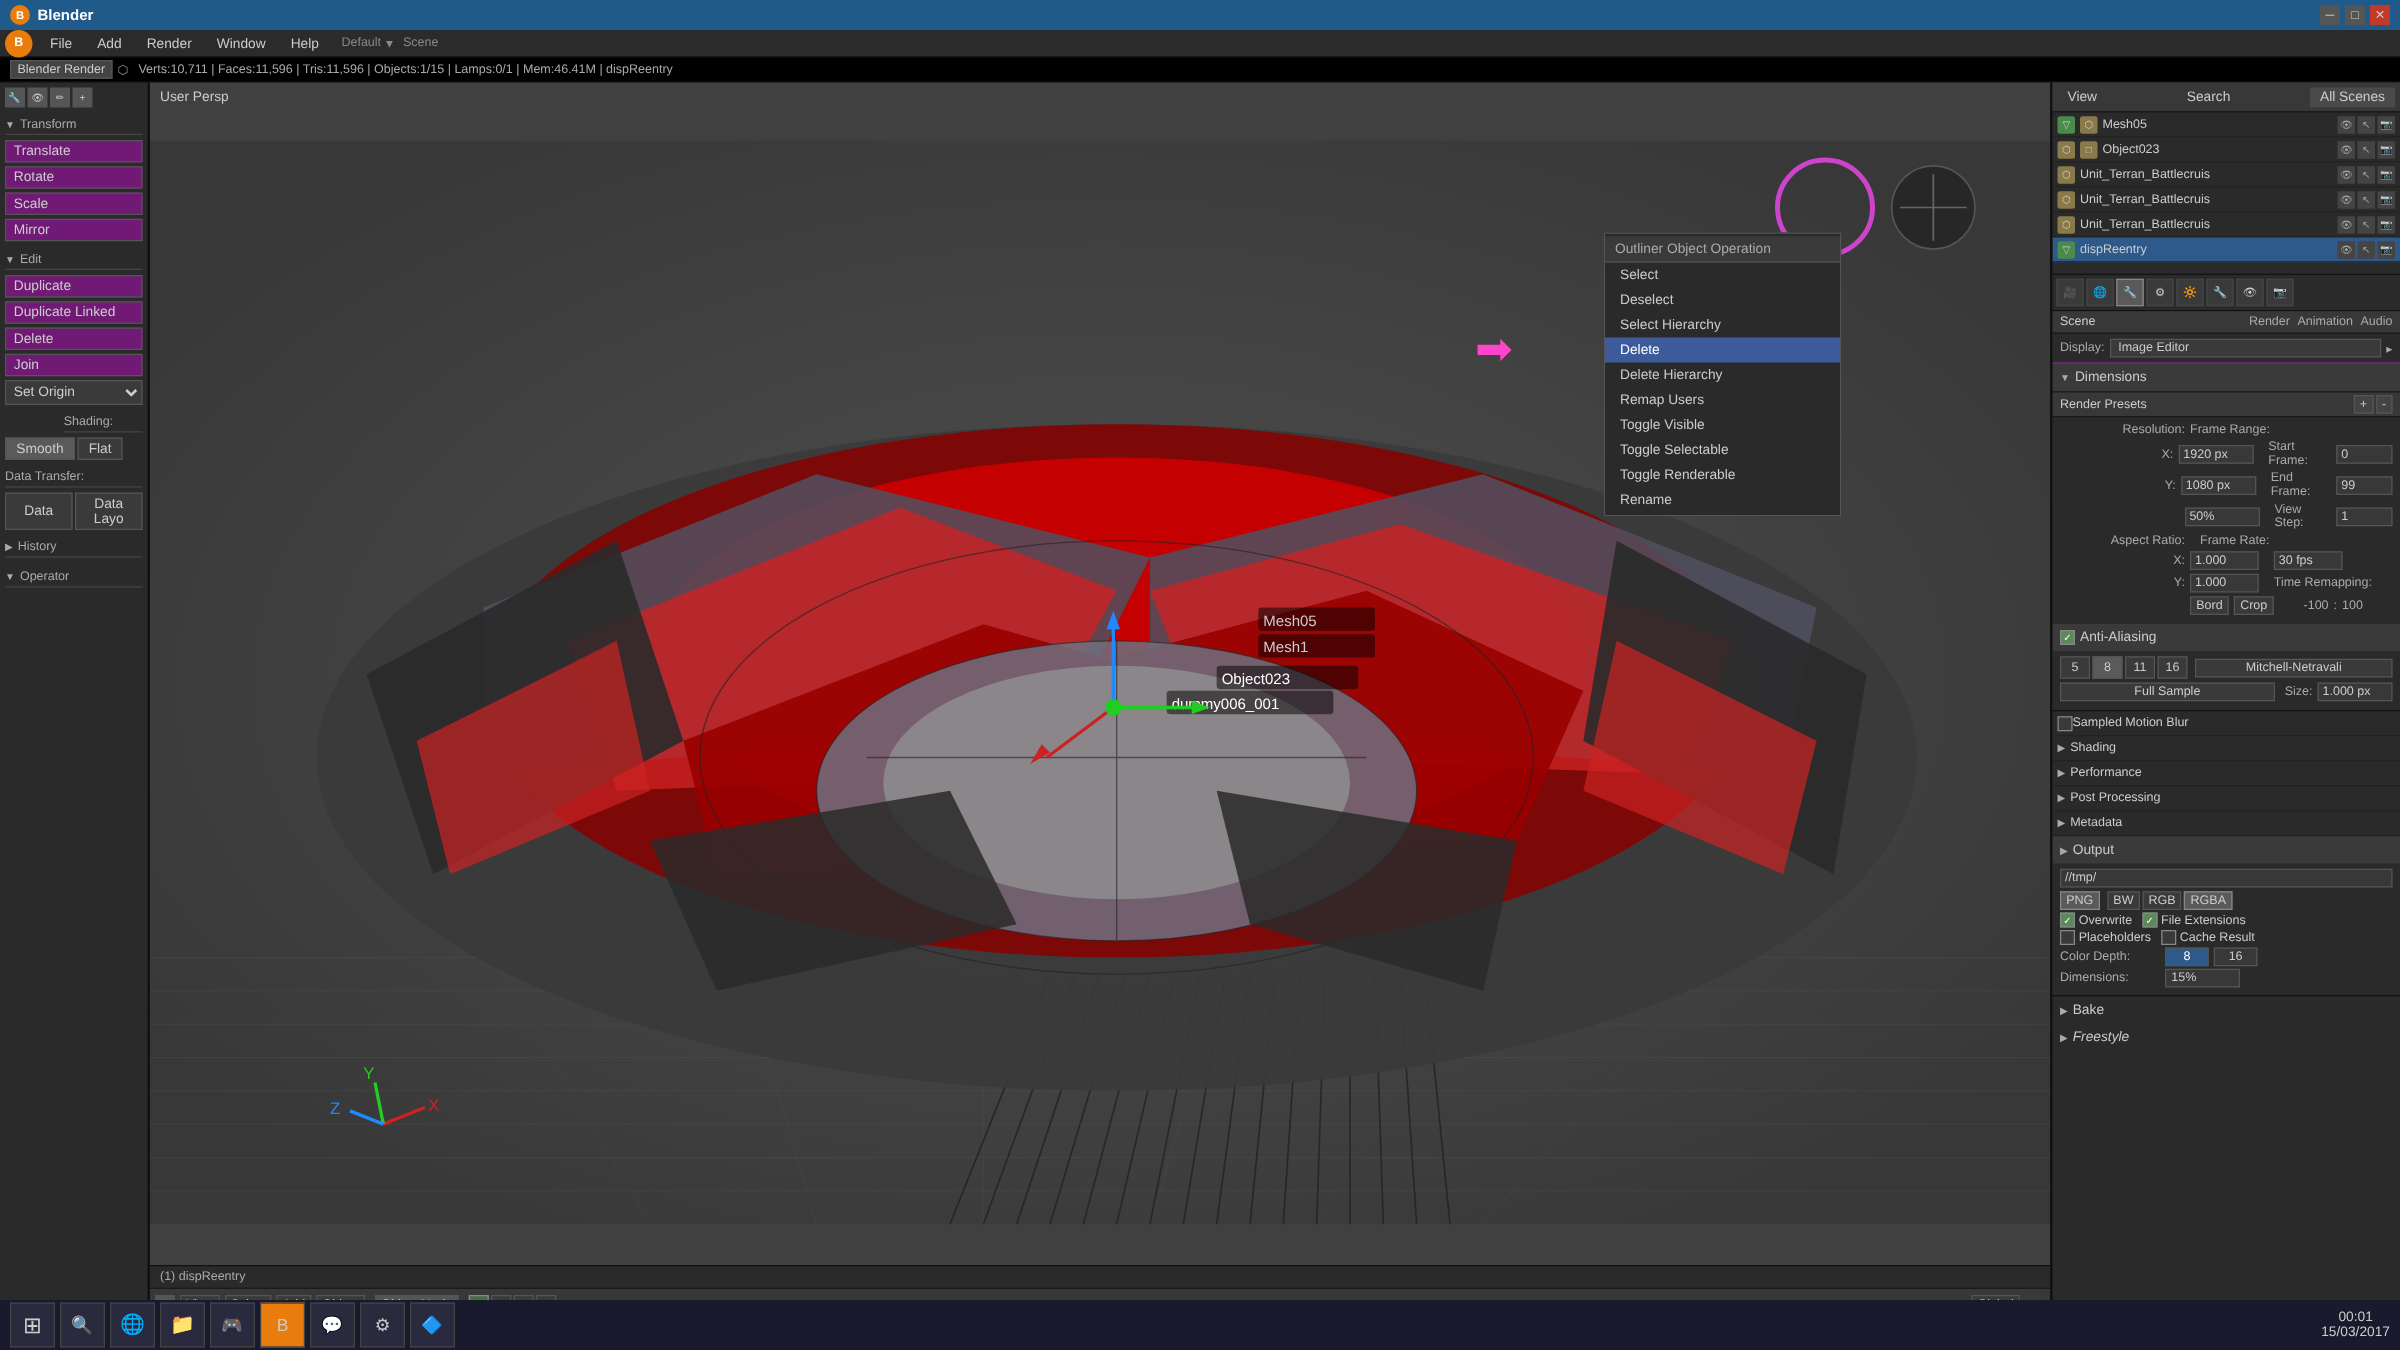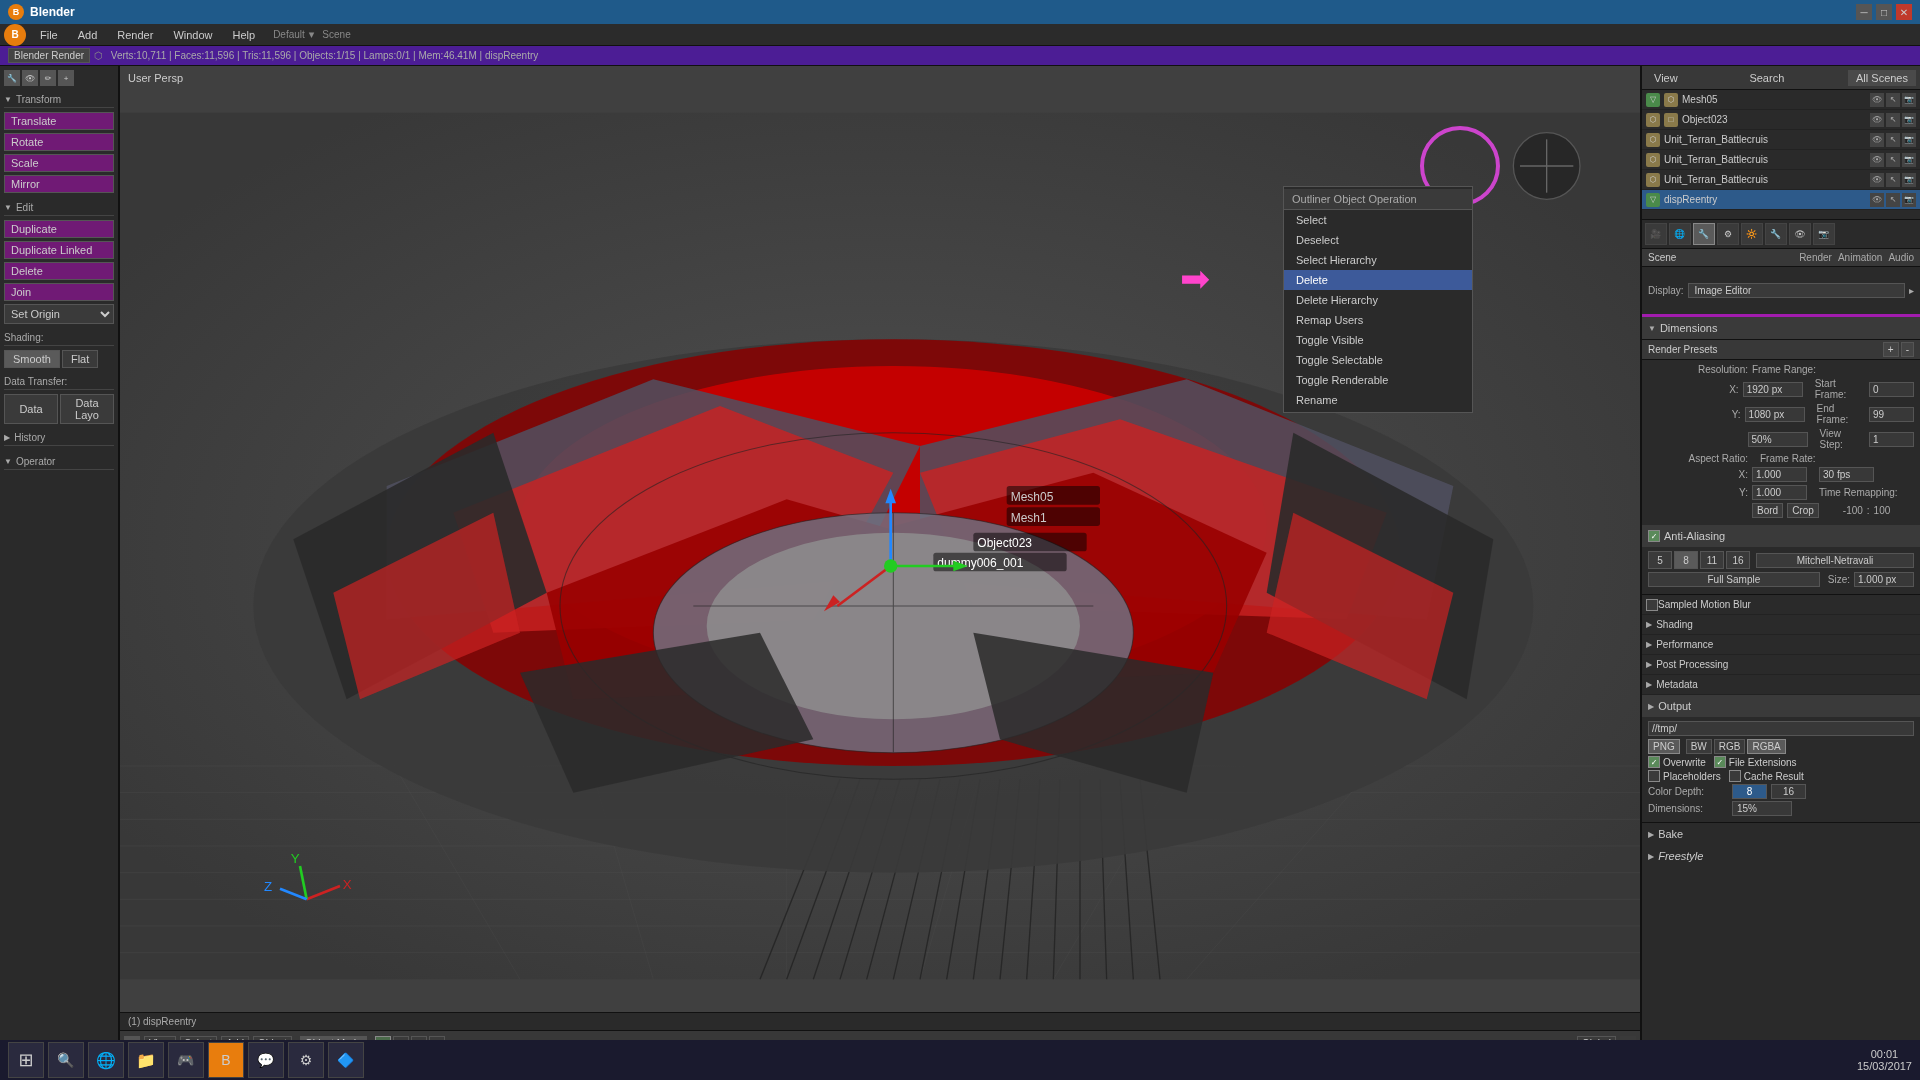--- a/index.html
+++ b/index.html
@@ -15,21 +15,21 @@
 
     
     #menubar {
       width: 100%; height: 22px; background: #2b2b2b; display: flex; align-items: center; border-bottom: 1px solid #111;
     }
     #menubar .menu-item { padding: 2px 10px; color: #ccc; cursor: pointer; font-size: 11px; }
     .blender-logo { width: 22px; height: 22px; background: #e87d0d; border-radius: 50%; margin: 0 4px; display: flex; align-items: center; justify-content: center; color: #fff; font-weight: bold; font-size: 10px; }
 
     
     #infobar {
-      width: 100%; height: 20px; background: #4c1d95; display: flex; align-items: center; padding: 0 8px; border-bottom: 1px solid #111; font-size: 10px; color: #aaa;
+      width: 100%; height: 20px; background: #000000; display: flex; align-items: center; padding: 0 8px; border-bottom: 1px solid #111; font-size: 10px; color: #aaa;
     }
     .header-icons { display: flex; align-items: center; gap: 4px; margin-right: 8px; }
     .hdr-btn { background: #444; border: 1px solid #555; padding: 1px 5px; font-size: 10px; color: #ccc; cursor: pointer; }
 
     
     #main-layout { display: flex; width: 100%; height: calc(1080px - 24px - 22px - 20px - 24px); }
 
     
     #left-panel {
       width: 120px; min-width: 120px; background: #2a2a2a; border-right: 2px solid #111; padding: 4px; display: flex; flex-direction: column; gap: 2px; overflow-y: auto;
@@ -276,21 +276,21 @@
     <button class="panel-btn">Duplicate</button>
     <button class="panel-btn">Duplicate Linked</button>
     <button class="panel-btn">Delete</button>
     <button class="panel-btn">Join</button>
     <div class="panel-btn-row">
       <select class="select-drop">
         <option>Set Origin</option>
       </select>
     </div>
 
-    <div class="panel-section-title" style="margin-top:4px;">
+    <div class="panel-section-title" style="margin-top:4px;margin-left:47px;">
       <span>Shading:</span>
     </div>
     <div class="shading-row">
       <button class="shade-btn active">Smooth</button>
       <button class="shade-btn">Flat</button>
     </div>
 
     <div class="panel-section-title" style="margin-top:4px;">
       <span>Data Transfer:</span>
     </div>
@@ -569,21 +569,21 @@
         <div class="prop-tab">📷</div>
       </div>
 
       <div style="background:#383838;padding:3px 6px;border-bottom:1px solid #111;display:flex;align-items:center;gap:6px;">
         <span style="font-size:10px;color:#ccc;">Scene</span>
         <span style="margin-left:auto;font-size:10px;color:#aaa;">Render</span>
         <span style="font-size:10px;color:#aaa;">Animation</span>
         <span style="font-size:10px;color:#aaa;">Audio</span>
       </div>
 
-      <div style="background:#2a2a2a;padding:16px 6px;display:flex;align-items:center;gap:4px;border-bottom:3px solid #a21caf;">
+      <div style="background:#2a2a2a;padding:4px 6px;display:flex;align-items:center;gap:4px;border-bottom:1px solid #a21caf;">
         <span style="font-size:10px;color:#aaa;">Display:</span>
         <div style="background:#3a3a3a;border:1px solid #555;padding:1px 6px;font-size:10px;color:#ccc;flex:1;cursor:pointer;">Image Editor</div>
         <span style="font-size:10px;color:#aaa;">▸</span>
       </div>
 
       <div class="prop-section">
         <div class="prop-section-header">
           <span class="prop-arrow">▼</span>
           <span class="prop-section-title">Dimensions</span>
         </div>

